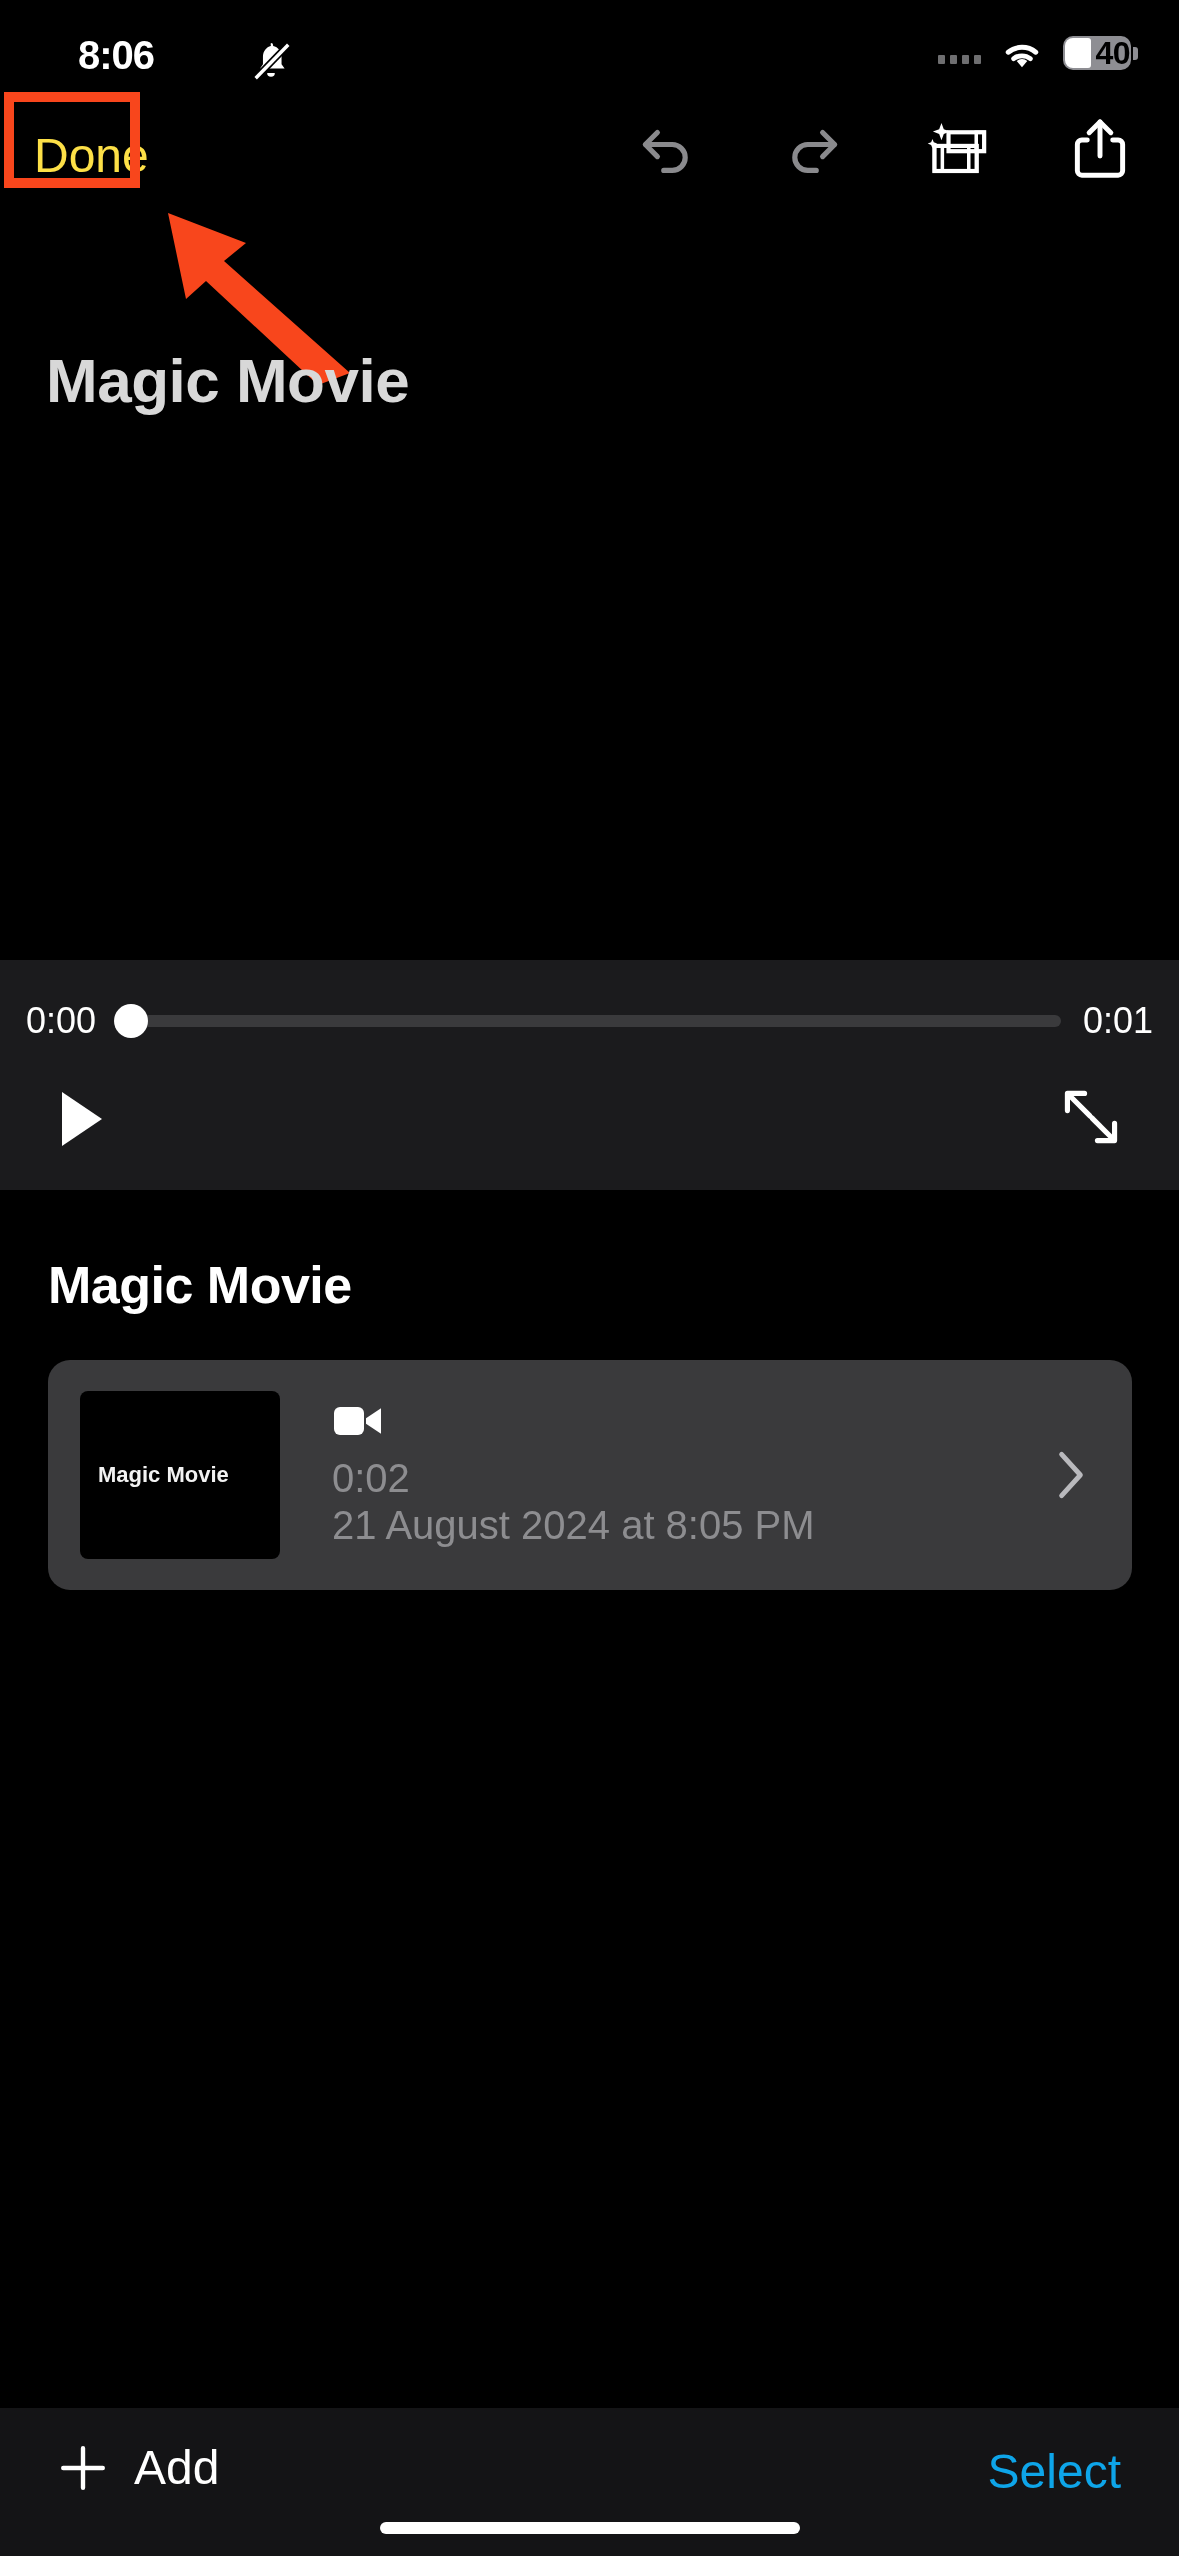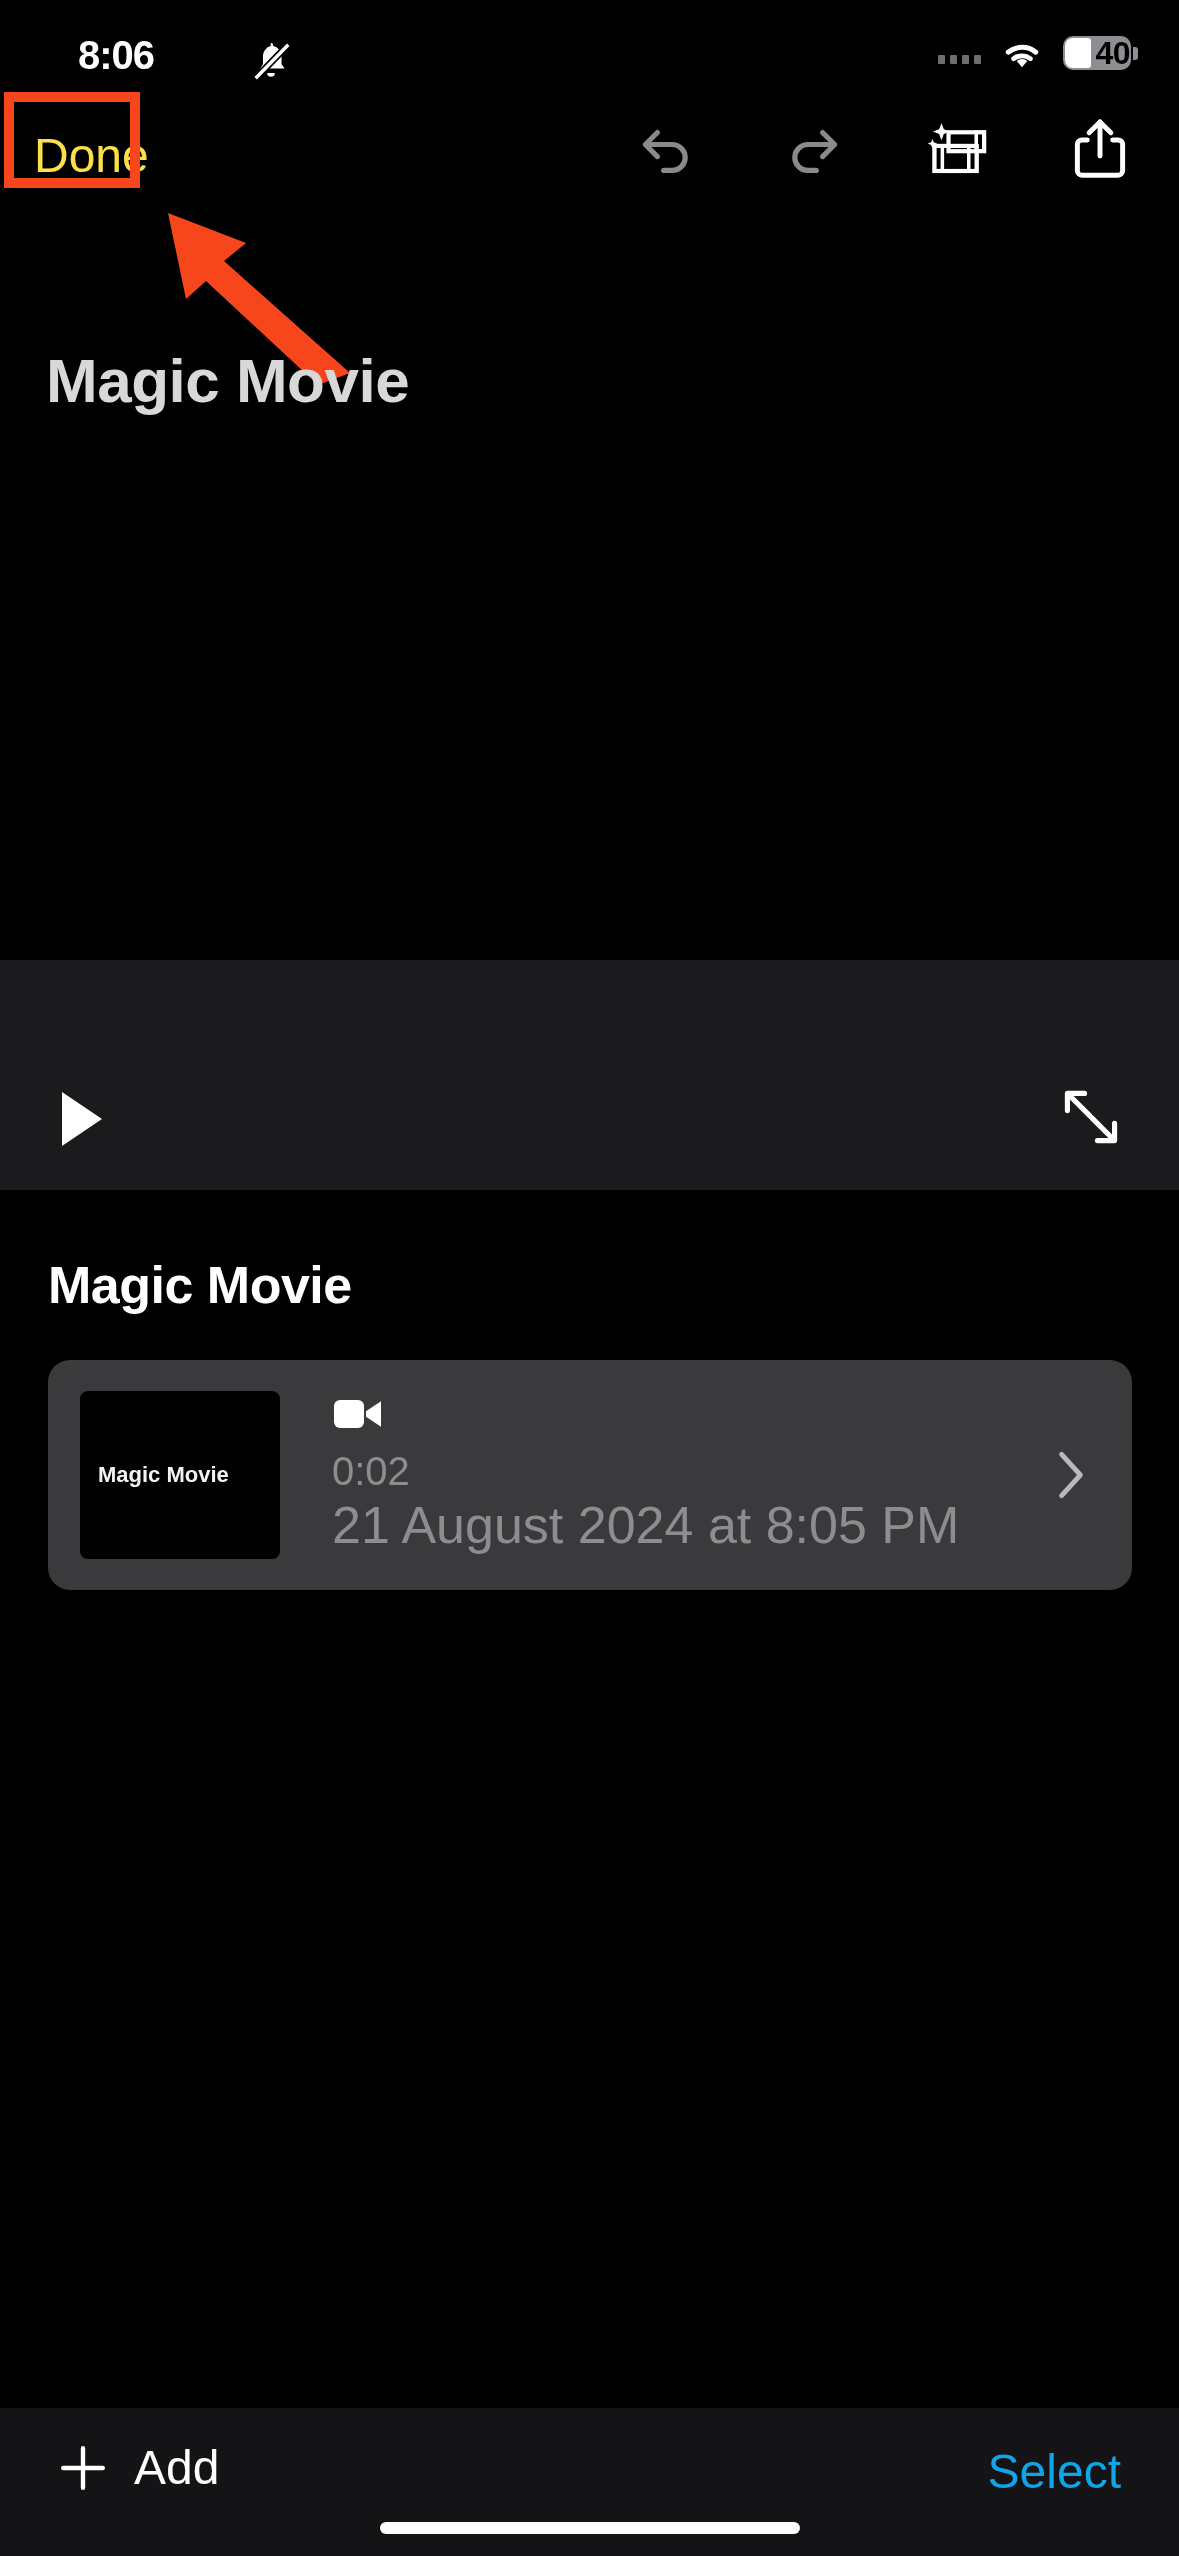--- a/index.html
+++ b/index.html
@@ -120,21 +120,21 @@
     background:#000; border-radius:8px;
     position:relative; flex:none;
   }
   .thumb-label {
     position:absolute; left:18px; top:50%; transform:translateY(-50%);
     font-size:22px; font-weight:700; color:#f2f2f2;
   }
   .clip-meta { flex:1; margin-left:52px; }
   .cam-icon { width:56px; height:40px; display:block; margin-bottom:14px; }
   .clip-dur { font-size:40px; color:#8d8d90; line-height:1.18; }
-  .clip-date { font-size:52px; color:#8d8d90; line-height:1.18; }
+  .clip-date { font-size:40px; color:#8d8d90; line-height:1.18; }
   .chevron { margin-right:46px; width:30px; height:54px; flex:none; }
 
   
   .bottombar {
     position:absolute; bottom:0; left:0; width:1179px; height:148px;
     background:#141416;
   }
   .add-btn {
     position:absolute; left:58px; top:32px;
     display:flex; align-items:center; gap:26px;
@@ -216,20 +216,27 @@
 
   <div class="preview"></div>
 
   <div class="ann-box"></div>
   <svg class="ann-arrow" width="220" height="190" viewBox="0 0 220 190">
     <path d="M18 18 L96 48 L74 66 L200 178 L168 190 L56 86 L36 104 Z" fill="#f8461c"></path>
   </svg>
   <div class="ann-label">Magic Movie</div>
 
   <div class="playpanel">
+    <div class="scrub-row">
+      <div class="t-left">0:00</div>
+      <div class="track">
+        <div class="knob"></div>
+      </div>
+      <div class="t-right">0:01</div>
+    </div>
     <div class="ctl-row">
       <svg class="play-btn" viewBox="0 0 24 30">
         <path d="M2 1.5 L22 15 L2 28.5 Z" fill="#fff"></path>
       </svg>
       <svg class="expand-btn" viewBox="0 0 28 28">
         <path d="M3 11V3h8" stroke="#fff" stroke-width="2.4" fill="none" stroke-linecap="round" stroke-linejoin="round"></path>
         <path d="M3.4 3.4L13.5 13.5" stroke="#fff" stroke-width="2.4" stroke-linecap="round"></path>
         <path d="M25 17v8h-8" stroke="#fff" stroke-width="2.4" fill="none" stroke-linecap="round" stroke-linejoin="round"></path>
         <path d="M24.6 24.6L14.5 14.5" stroke="#fff" stroke-width="2.4" stroke-linecap="round"></path>
       </svg>

